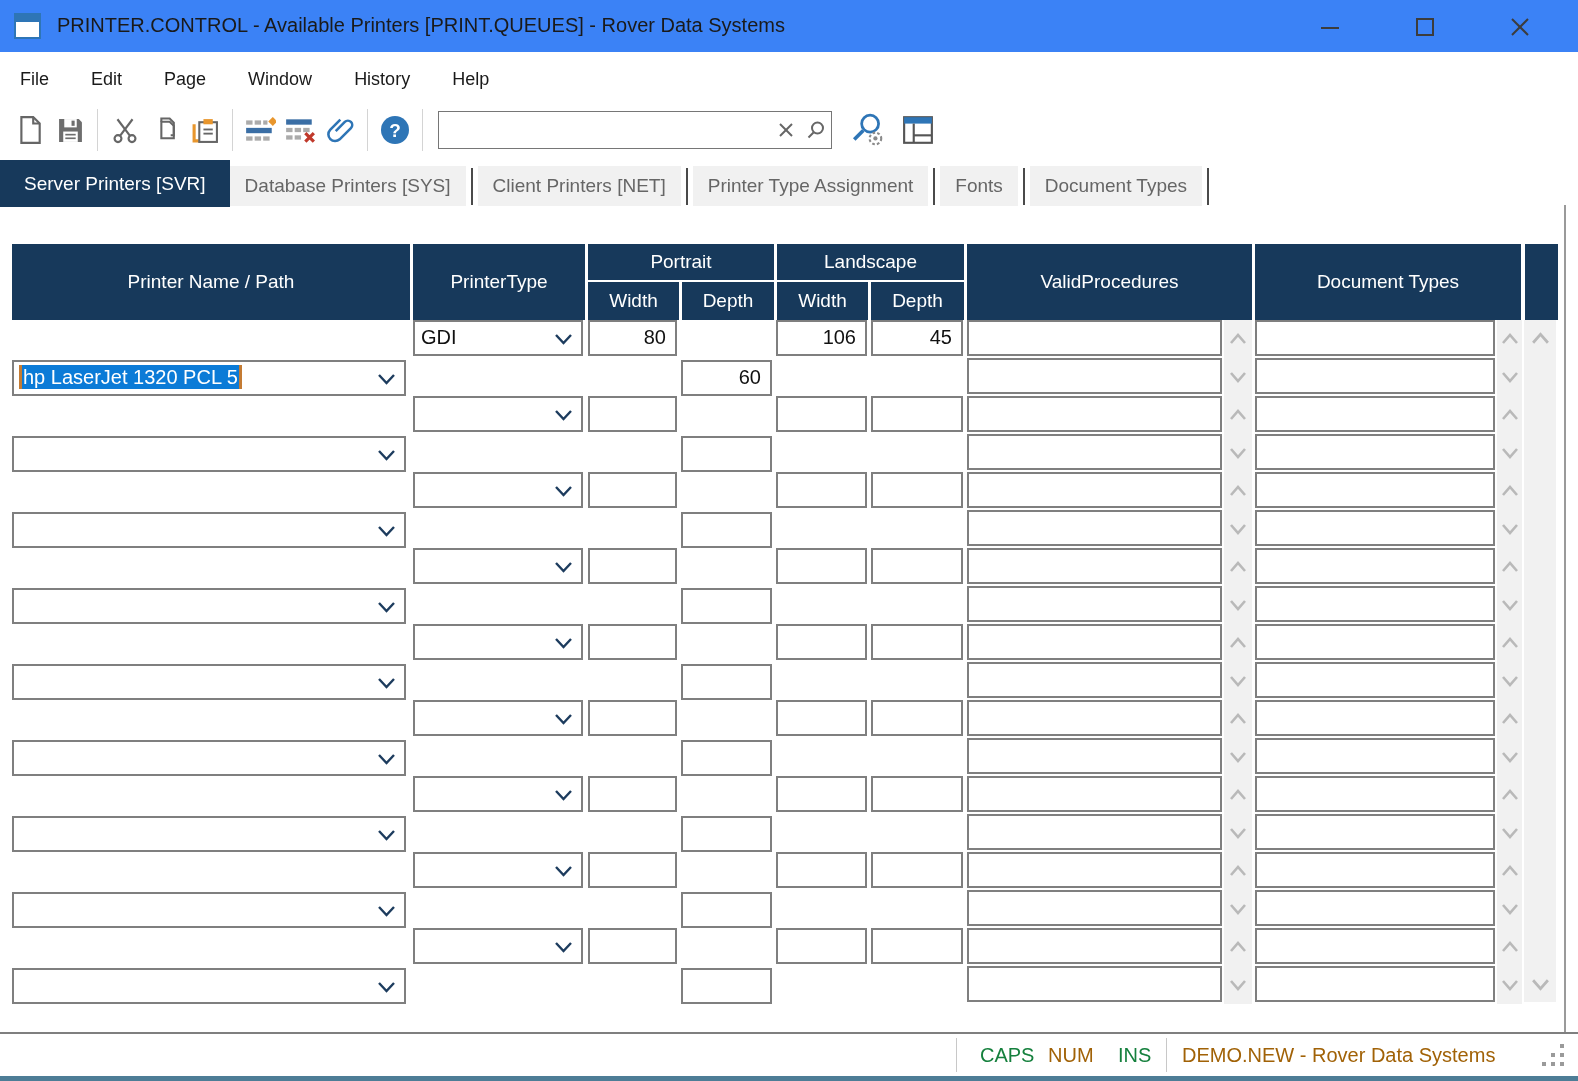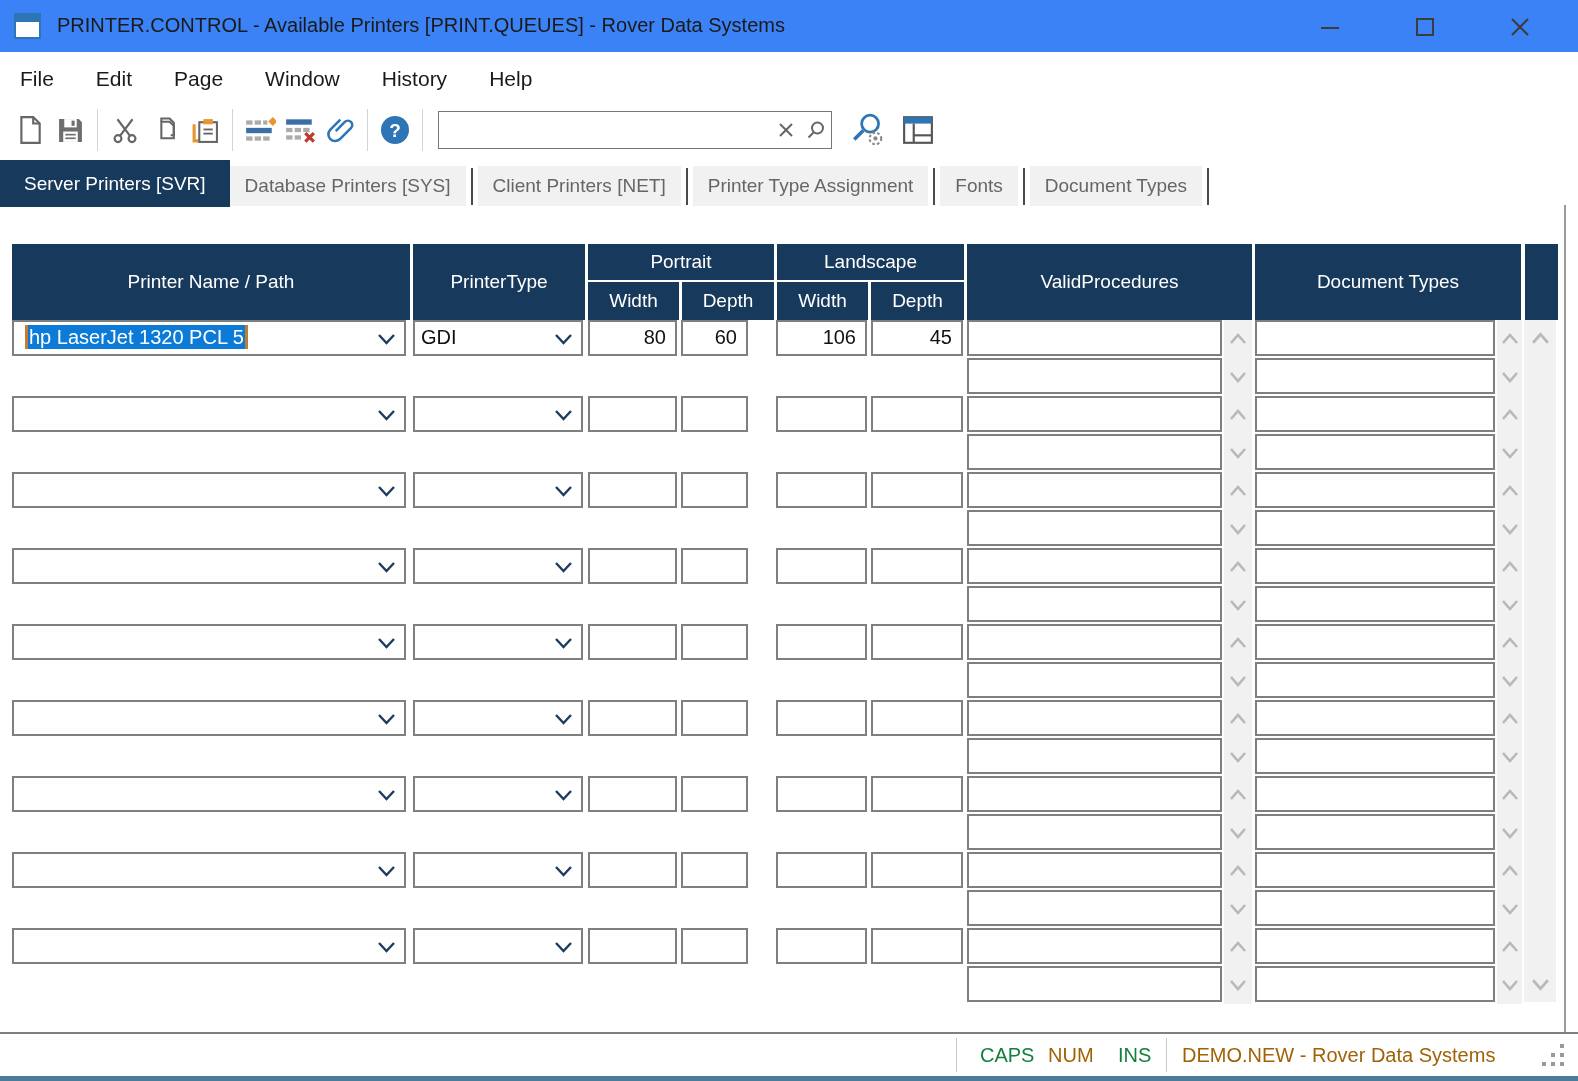--- a/index.html
+++ b/index.html
@@ -10,21 +10,21 @@
   .titlebar { position:absolute; left:0; top:0; width:1578px; height:52px; background:#3b82f6; }
   .appicon { position:absolute; left:14px; top:13px; width:27px; height:26px; border:2px solid #2e75b6; background:#fff; }
   .appicon::before { content:""; position:absolute; left:0; top:0; width:23px; height:7px; background:#2e75b6; }
   .title-text { position:absolute; left:57px; top:14px; font-size:20px; color:#1a1a1a; white-space:nowrap; }
   .wctl { position:absolute; top:6px; width:46px; height:42px; display:flex; align-items:center; justify-content:center; }
   .wctl svg { stroke:#3c3c3c; stroke-width:2; fill:none; }
   .ctl-min { left:1307px; } .ctl-max { left:1402px; } .ctl-close { left:1497px; }
 
   
   .menubar { position:absolute; left:0; top:56px; height:46px; display:flex; gap:42px; padding-left:20px; align-items:center; }
-  .mitem { font-size:21px; color:#1a1a1a; cursor:default; }
+  .mitem { font-size:18px; color:#1a1a1a; cursor:default; }
 
   
   .toolbar { position:absolute; left:0; top:103px; width:1578px; height:54px; display:flex; align-items:center; padding-left:10px; }
   .tbtn { width:40px; height:44px; display:flex; align-items:center; justify-content:center; }
   .tsep { width:1px; height:42px; background:#d4d4d4; margin:0 7px; }
   .searchwrap { margin-left:8px; width:394px; height:38px; border:1px solid #767676; background:#fff; display:flex; align-items:center; }
   .searchwrap input { flex:1; border:none; outline:none; height:32px; font-size:19px; padding:0 8px; font-family:"Liberation Sans", sans-serif; }
   .sicon { width:30px; height:34px; display:flex; align-items:center; justify-content:center; }
 
   
@@ -45,24 +45,24 @@
   .h-ld   { left:871px; top:282px; width:93px;  height:38px; }
   .h-vp   { left:967px; top:244px; width:285px; height:76px; }
   .h-dt   { left:1255px;top:244px; width:266px; height:76px; }
   .h-end  { left:1525px;top:244px; width:33px;  height:76px; }
 
   
   .grid { position:absolute; left:0; top:0; width:1578px; height:1081px; }
   .rowgroup { position:absolute; left:0; width:1578px; height:76px; }
   .cbox { position:absolute; top:0; height:36px; background:#fff; border:2px solid #7f7f7f; font-size:20px; color:#111; line-height:31px; overflow:hidden; }
   .t1 { top:38px; }
-  .f-name { left:12px;  width:394px; padding-left:11px; }
+  .f-name { left:12px;  width:394px; padding-left:5px;margin-top:40px; }
   .f-type { left:413px; width:170px; padding-left:6px; }
   .f-pw { left:588px; width:89px;padding-left:19px; }
-  .f-pd { left:681px; width:67px; }
+  .f-pd { left:681px; width:91px;margin-top:40px; }
   .f-lw { left:776px; width:91px; }
   .f-ld { left:871px; width:92px; }
   .num { text-align:right; padding-right:9px; }
   .f-vp { left:967px;  width:255px; }
   .f-dt { left:1255px; width:240px; }
   .chev { position:absolute; right:8px; top:11px; }
   .strip { position:absolute; top:0; height:76px; background:#f1f1f1; }
   .strip-vp { left:1224px; width:28px; }
   .strip-dt { left:1497px; width:25px; }
   .mvbtn { position:absolute; width:28px; height:34px; display:flex; align-items:center; justify-content:center; }

